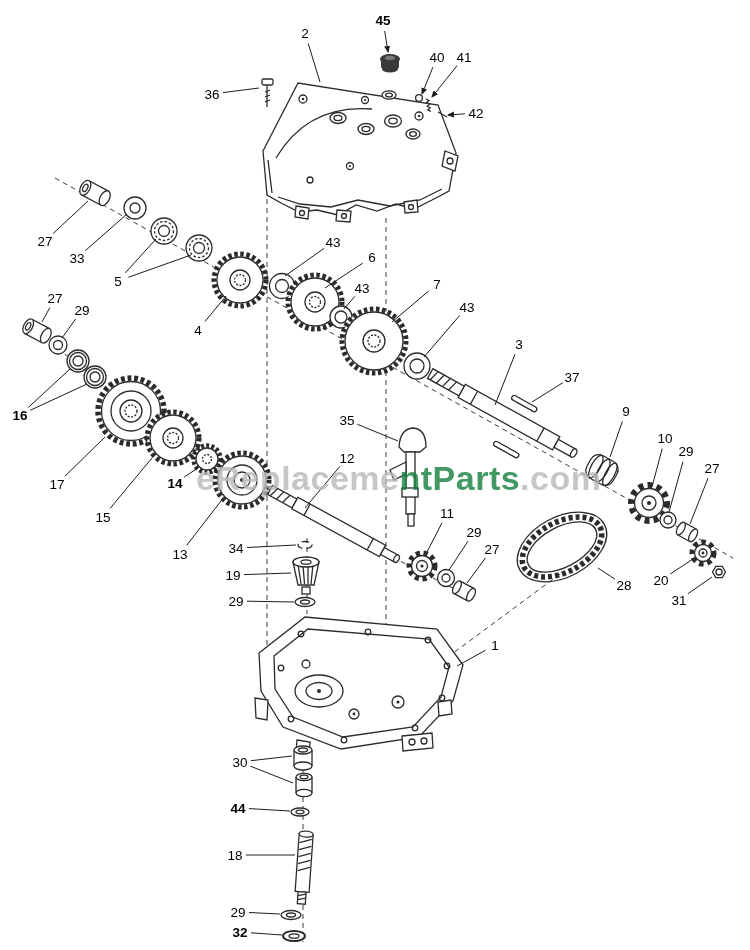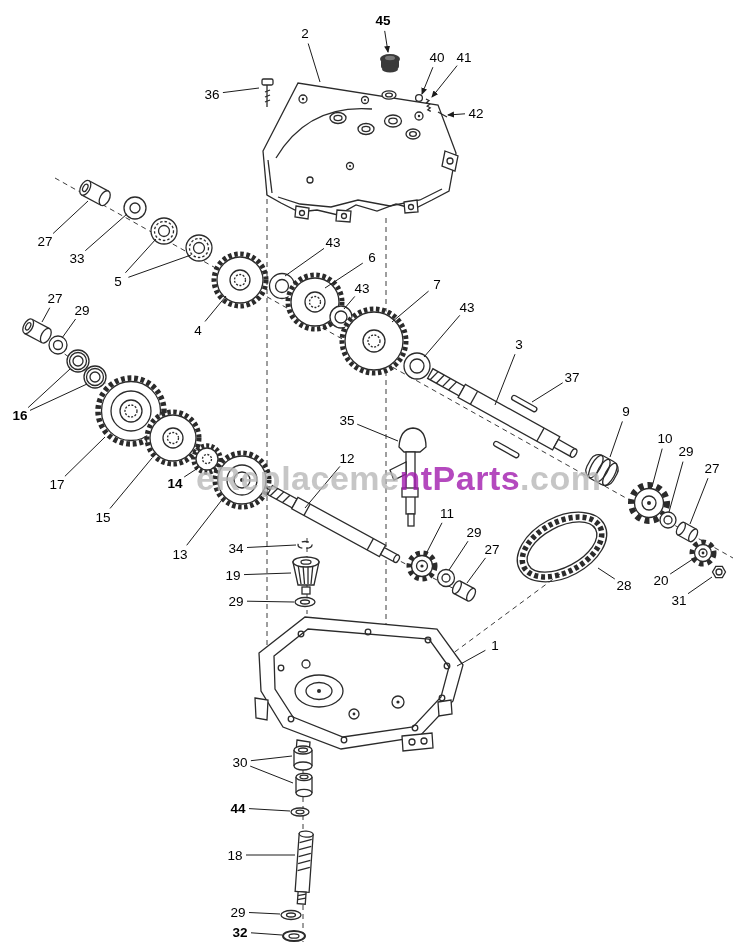--- a/index.html
+++ b/index.html
@@ -10,21 +10,21 @@
   .ln{stroke:#2b2b2b;stroke-width:1.3;fill:none}
   .fw{fill:#ffffff;stroke:#2b2b2b;stroke-width:1.3}
   .fd{fill:#3a3a3a;stroke:none}
   .leader{stroke:#1c1c1c;stroke-width:1;fill:none}
   .callout-label{font-family:"Liberation Sans",sans-serif;font-size:13.5px;fill:#000;
                  text-anchor:middle;paint-order:stroke;stroke:#ffffff;stroke-width:3px;
                  stroke-linejoin:round}
   .callout-label.bold{font-weight:bold}
   .watermark{position:absolute;left:196px;top:459px;font-size:34px;font-weight:bold;
              letter-spacing:.5px;white-space:nowrap;opacity:.8;color:#b9b9b9;pointer-events:none}
-  .wm-mid{color:#a21caf}
+  .wm-mid{color:#15803d}
 </style>
 </head>
 <body>
 
 <div class="stage">
   <svg id="diagram-svg" viewBox="0 0 750 950" width="750" height="950" xmlns="http://www.w3.org/2000/svg">
     <defs>
       <marker id="arrowhead" markerWidth="8" markerHeight="8" refX="6" refY="3" orient="auto" markerUnits="userSpaceOnUse">
         <path d="M0,0 L7,3 L0,6 Z" fill="#1c1c1c"></path>
       </marker>

